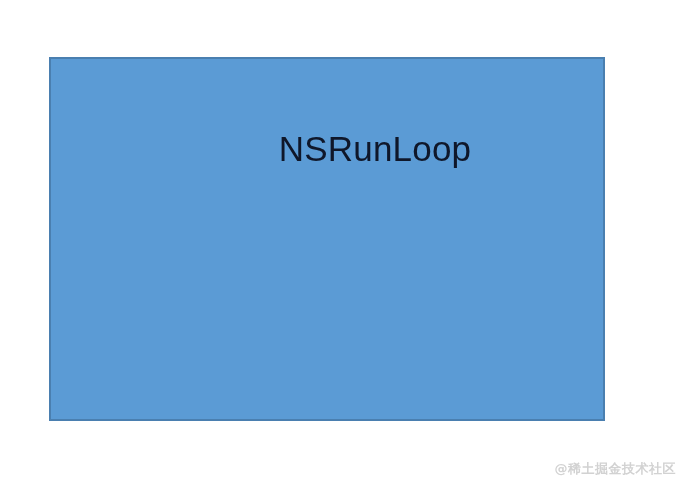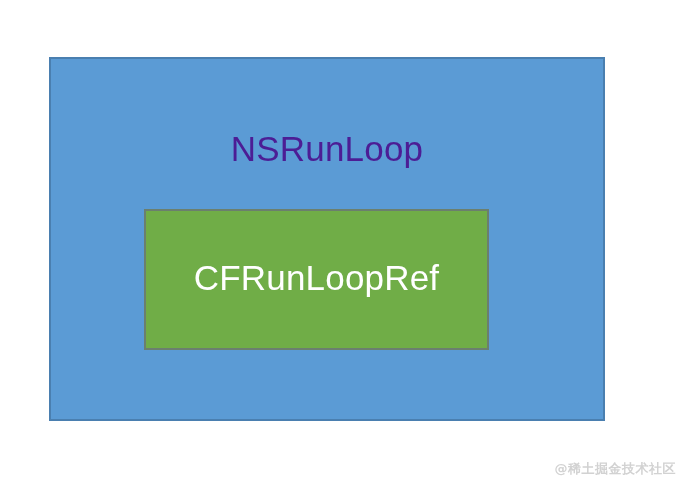--- a/index.html
+++ b/index.html
@@ -94,23 +94,20 @@
     user-select: none;
   }
 </style>
 </head>
 <body style="width: 688px; height: 488px;">
 
 <div id="canvas" style="width: 688px; height: 488px; background: rgb(255, 255, 255);">
 
   <div class="outer-box" style="left: 49px; top: 57px; width: 556px; height: 364px; background: rgb(91, 155, 213); border-color: rgb(74, 127, 176);">
 
-    <div class="outer-label" style="color: #4c1d95;">NSRunLoop</div>
+    <div class="outer-label" style="color: #0f172a; margin-left: 48px;">NSRunLoop</div>
 
-    <div class="inner-box" style="left: 93px; top: 150px; width: 345px; height: 141px; background: rgb(112, 173, 71); border-color: rgb(107, 127, 110);">
-      <div class="inner-label" style="color: rgb(255, 255, 255);">CFRunLoopRef</div>
-    </div>
 
   </div>
 
   <div class="watermark" style="color: rgb(210, 210, 210);">@稀土掘金技术社区</div>
 
 </div>
 
 </body></html>

